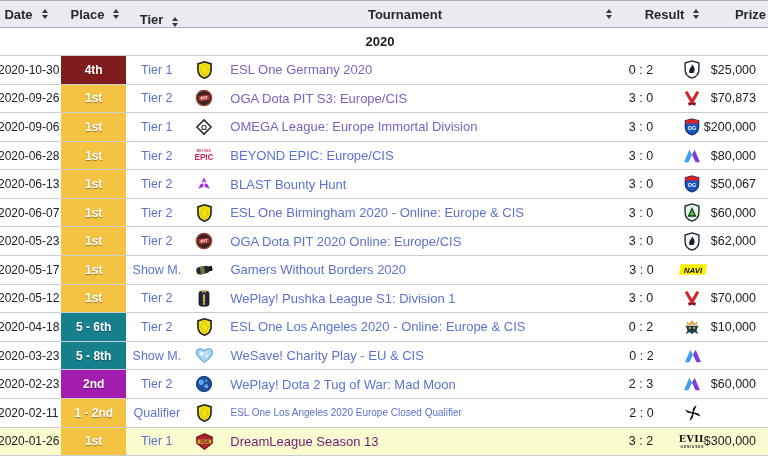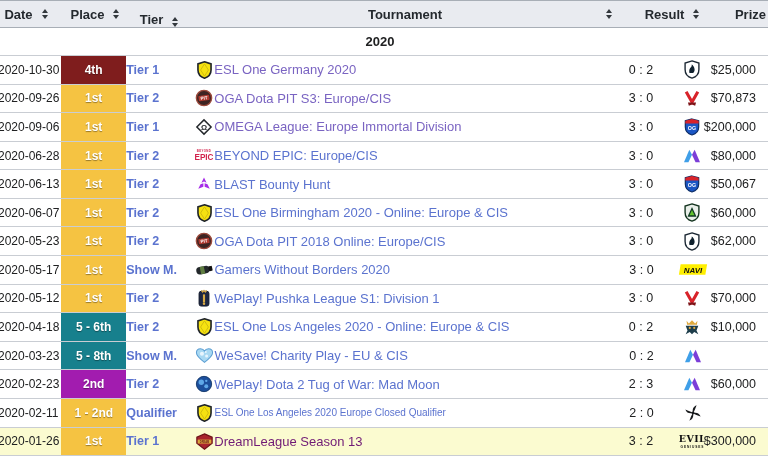--- a/index.html
+++ b/index.html
@@ -31,22 +31,22 @@
     height:28px;box-sizing:border-box;flex:none;display:flex;align-items:center;justify-content:center;
     font-weight:bold;font-size:13px;border-bottom:1px solid #c9cdd3;background:#fff;
   }
   
   .tbody{flex:1;display:flex;flex-direction:column;}
   .tr{flex:1;display:flex;align-items:stretch;box-sizing:border-box;border-bottom:1px solid #c9cdd3;background:#fff;font-size:12.5px;}
   .td{display:flex;align-items:center;box-sizing:border-box;}
   .td.date{width:72px;padding-left:8px;font-size:12px;color:#202122;white-space:nowrap;}
   .td.place{width:66px;justify-content:center;font-weight:bold;font-size:12px;color:#fff;
     text-shadow:0 1px 1px rgba(0,0,0,.38);white-space:nowrap;}
-  .td.tier{width:62px;font-weight:bold;}
-  .td.tourn{width:430px;gap:0;padding-left:7px;overflow:hidden;}
+  .td.tier{width:62px;justify-content:center;}
+  .td.tourn{width:430px;gap:16px;padding-left:7px;overflow:hidden;}
   .td.result{width:60px;justify-content:center;color:#202122;white-space:nowrap;}
   .td.opp{width:44px;justify-content:center;}
   .td.prize{width:56px;justify-content:flex-end;padding-right:14px;color:#202122;white-space:nowrap;}
   a{text-decoration:none;cursor:pointer;white-space:nowrap;}
   .ticon{width:20px;height:20px;display:flex;align-items:center;justify-content:center;flex:none;cursor:pointer;}
   .oplogo{display:flex;align-items:center;justify-content:center;cursor:pointer;}
 </style>
 </head>
 <body>
 
@@ -267,21 +267,21 @@
             <a style="color:#5B73CF">Tier 2</a>
           </div>
           <div class="td tourn">
             <span class="ticon">
               <svg width="18" height="18" viewBox="0 0 20 20">
                 <circle cx="10" cy="10" r="8.5" fill="#3d2423" stroke="#9c4a3c" stroke-width="1.5"></circle>
                 <rect x="4" y="7" width="12" height="6" rx="1" fill="#b03a30" transform="rotate(-8 10 10)"></rect>
                 <text x="10" y="11.8" font-size="5" font-weight="bold" fill="#fff" text-anchor="middle" transform="rotate(-8 10 10)" font-family="Liberation Sans,sans-serif">PIT</text>
               </svg>
             </span>
-            <a style="color:#5B73CF;font-size:13px">OGA Dota PIT 2018 Online: Europe/CIS</a>
+            <a style="color:#5B73CF;font-size:13px">OGA Dota PIT 2020 Online: Europe/CIS</a>
           </div>
           <div class="td result">3 : 0</div>
           <div class="td opp">
             <span class="oplogo" title="Team Liquid">
               <svg width="18" height="19" viewBox="0 0 20 22">
                 <path d="M10 1 L18 3.5 V11 C18 16.5 14.5 19.8 10 21 C5.5 19.8 2 16.5 2 11 V3.5 Z" fill="#fff" stroke="#1b2733" stroke-width="1.6"></path>
                 <path d="M7 15 C6.2 11.5 7.5 9.8 9 8.2 C9.6 7.5 9.8 6.3 9.6 5.2 C11.2 6 12 7.4 12.6 9 C13.4 11.2 13.2 13.4 11.4 15 Z" fill="#10212e"></path>
               </svg>
             </span>
           </div>

